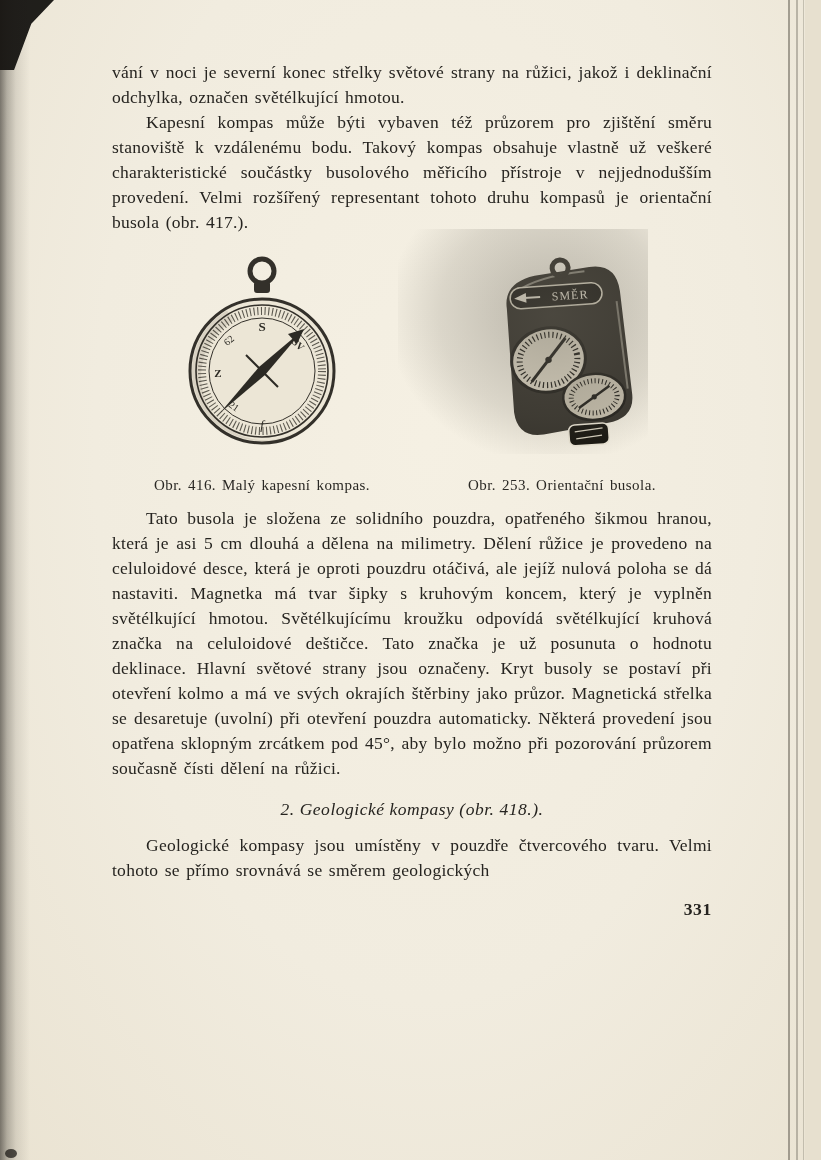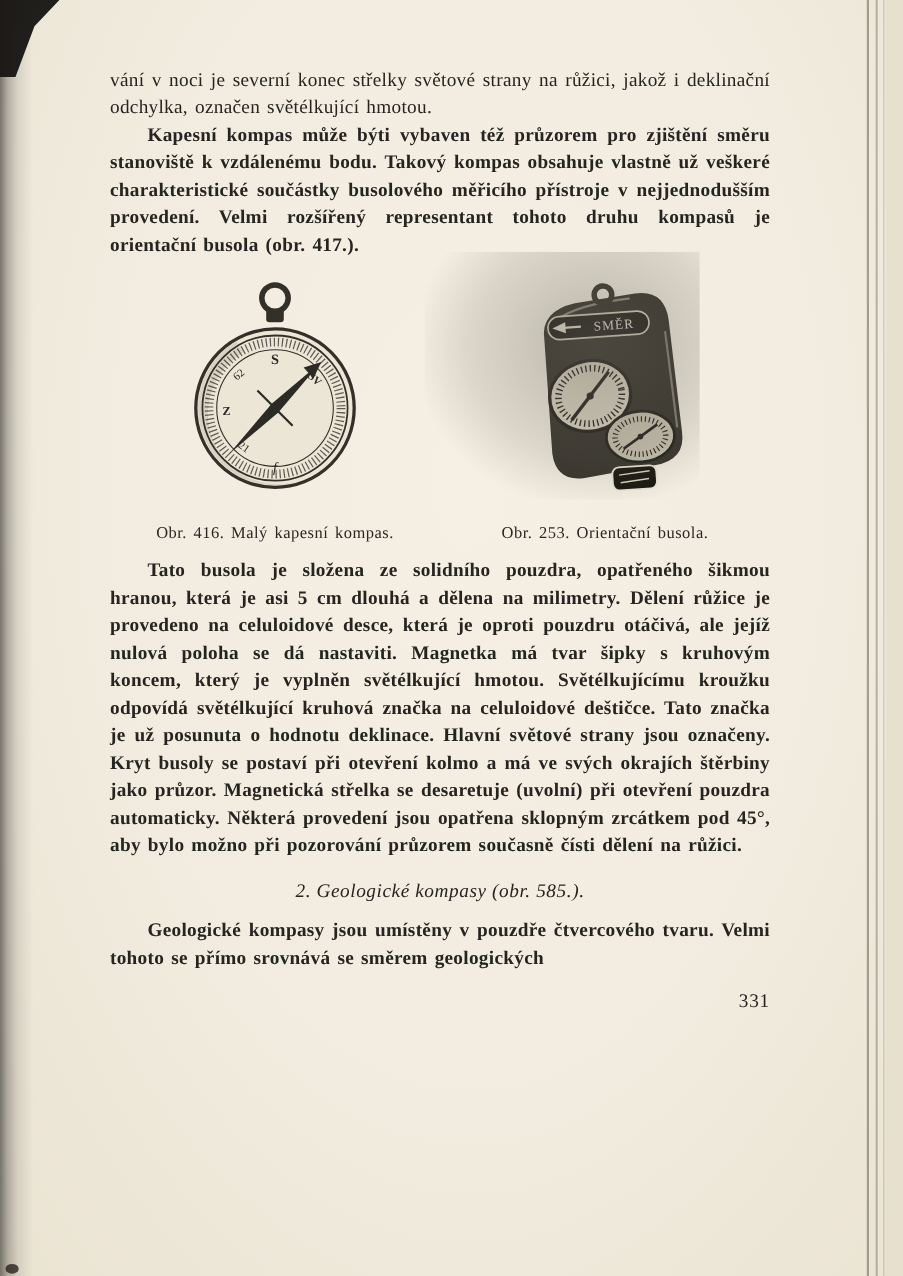--- a/index.html
+++ b/index.html
@@ -27,40 +27,40 @@
   }
   .edge-line { position:absolute; top:0; bottom:0; }
   .edge-line.l1 { left:788px; width:2px; background:rgba(100,95,84,.55); }
   .edge-line.l2 { left:796px; width:2px; background:rgba(100,95,84,.38); }
   .edge-line.l3 { left:803px; width:1px; background:rgba(100,95,84,.30); }
   .right-strip { position:absolute; left:805px; right:0; top:0; bottom:0; background:#e7e0cf; }
   .bl-mark { position:absolute; left:5px; bottom:2px; width:12px; height:9px; background:#1c1a16; border-radius:50%; opacity:.75; }
 
   
   .page {
-    position:absolute; left:100px; top:60px; width:600px;
+    position:absolute; left:112px; top:60px; width:600px;
     color:#262420;
   }
   .page p {
     font-size:17.5px; line-height:25px;
     text-align:justify;
     word-spacing:.10em; letter-spacing:.015em;
   }
-  .page p.indent { text-indent:34px;font-weight:bold; }
+  .page p.indent { text-indent:34px; }
 
   .heading {
     font-size:17.5px; font-weight:normal; font-style:italic;
     text-align:center;
     margin:18px 0 13px;
     letter-spacing:.03em;
   }
   .pagenum {
     margin-top:16px;
     text-align:right;
-    font-size:17.5px; font-weight:normal;
+    font-size:17.5px; font-weight:bold;
     letter-spacing:.04em;
   }
 
   
   .figure-row {
     display:flex; align-items:flex-end;
     margin:12px 0 12px;
     min-height:240px;
   }
   .figure-row figure {
@@ -173,20 +173,20 @@
             <line x1="128" y1="191" x2="154" y2="189" stroke="#d8d2c0" stroke-width="1.3"></line>
           </g>
         </svg>
         <figcaption>Obr. 253. Orientační busola.</figcaption>
       </figure>
 
     </div>
 
     <p class="indent">Tato busola je složena ze solidního pouzdra, opatřeného šikmou hranou, která je asi 5 cm dlouhá a dělena na milimetry. Dělení růžice je provedeno na celuloidové desce, která je oproti pouzdru otáčivá, ale jejíž nulová poloha se dá nastaviti. Magnetka má tvar šipky s kruhovým koncem, který je vyplněn světélkující hmotou. Světélkujícímu kroužku odpovídá světélkující kruhová značka na celuloidové deštičce. Tato značka je už posunuta o hodnotu deklinace. Hlavní světové strany jsou označeny. Kryt busoly se postaví při otevření kolmo a má ve svých okrajích štěrbiny jako průzor. Magnetická střelka se desaretuje (uvolní) při otevření pouzdra automaticky. Některá provedení jsou opatřena sklopným zrcátkem pod 45°, aby bylo možno při pozorování průzorem současně čísti dělení na růžici.</p>
 
-    <h3 class="heading">2. Geologické kompasy (obr. 585.).</h3>
+    <h3 class="heading">2. Geologické kompasy (obr. 418.).</h3>
 
     <p class="indent">Geologické kompasy jsou umístěny v pouzdře čtvercového tvaru. Velmi tohoto se přímo srovnává se směrem geologických</p>
 
     <div class="pagenum">331</div>
 
   </div>
 </div>
 
 </body></html>

